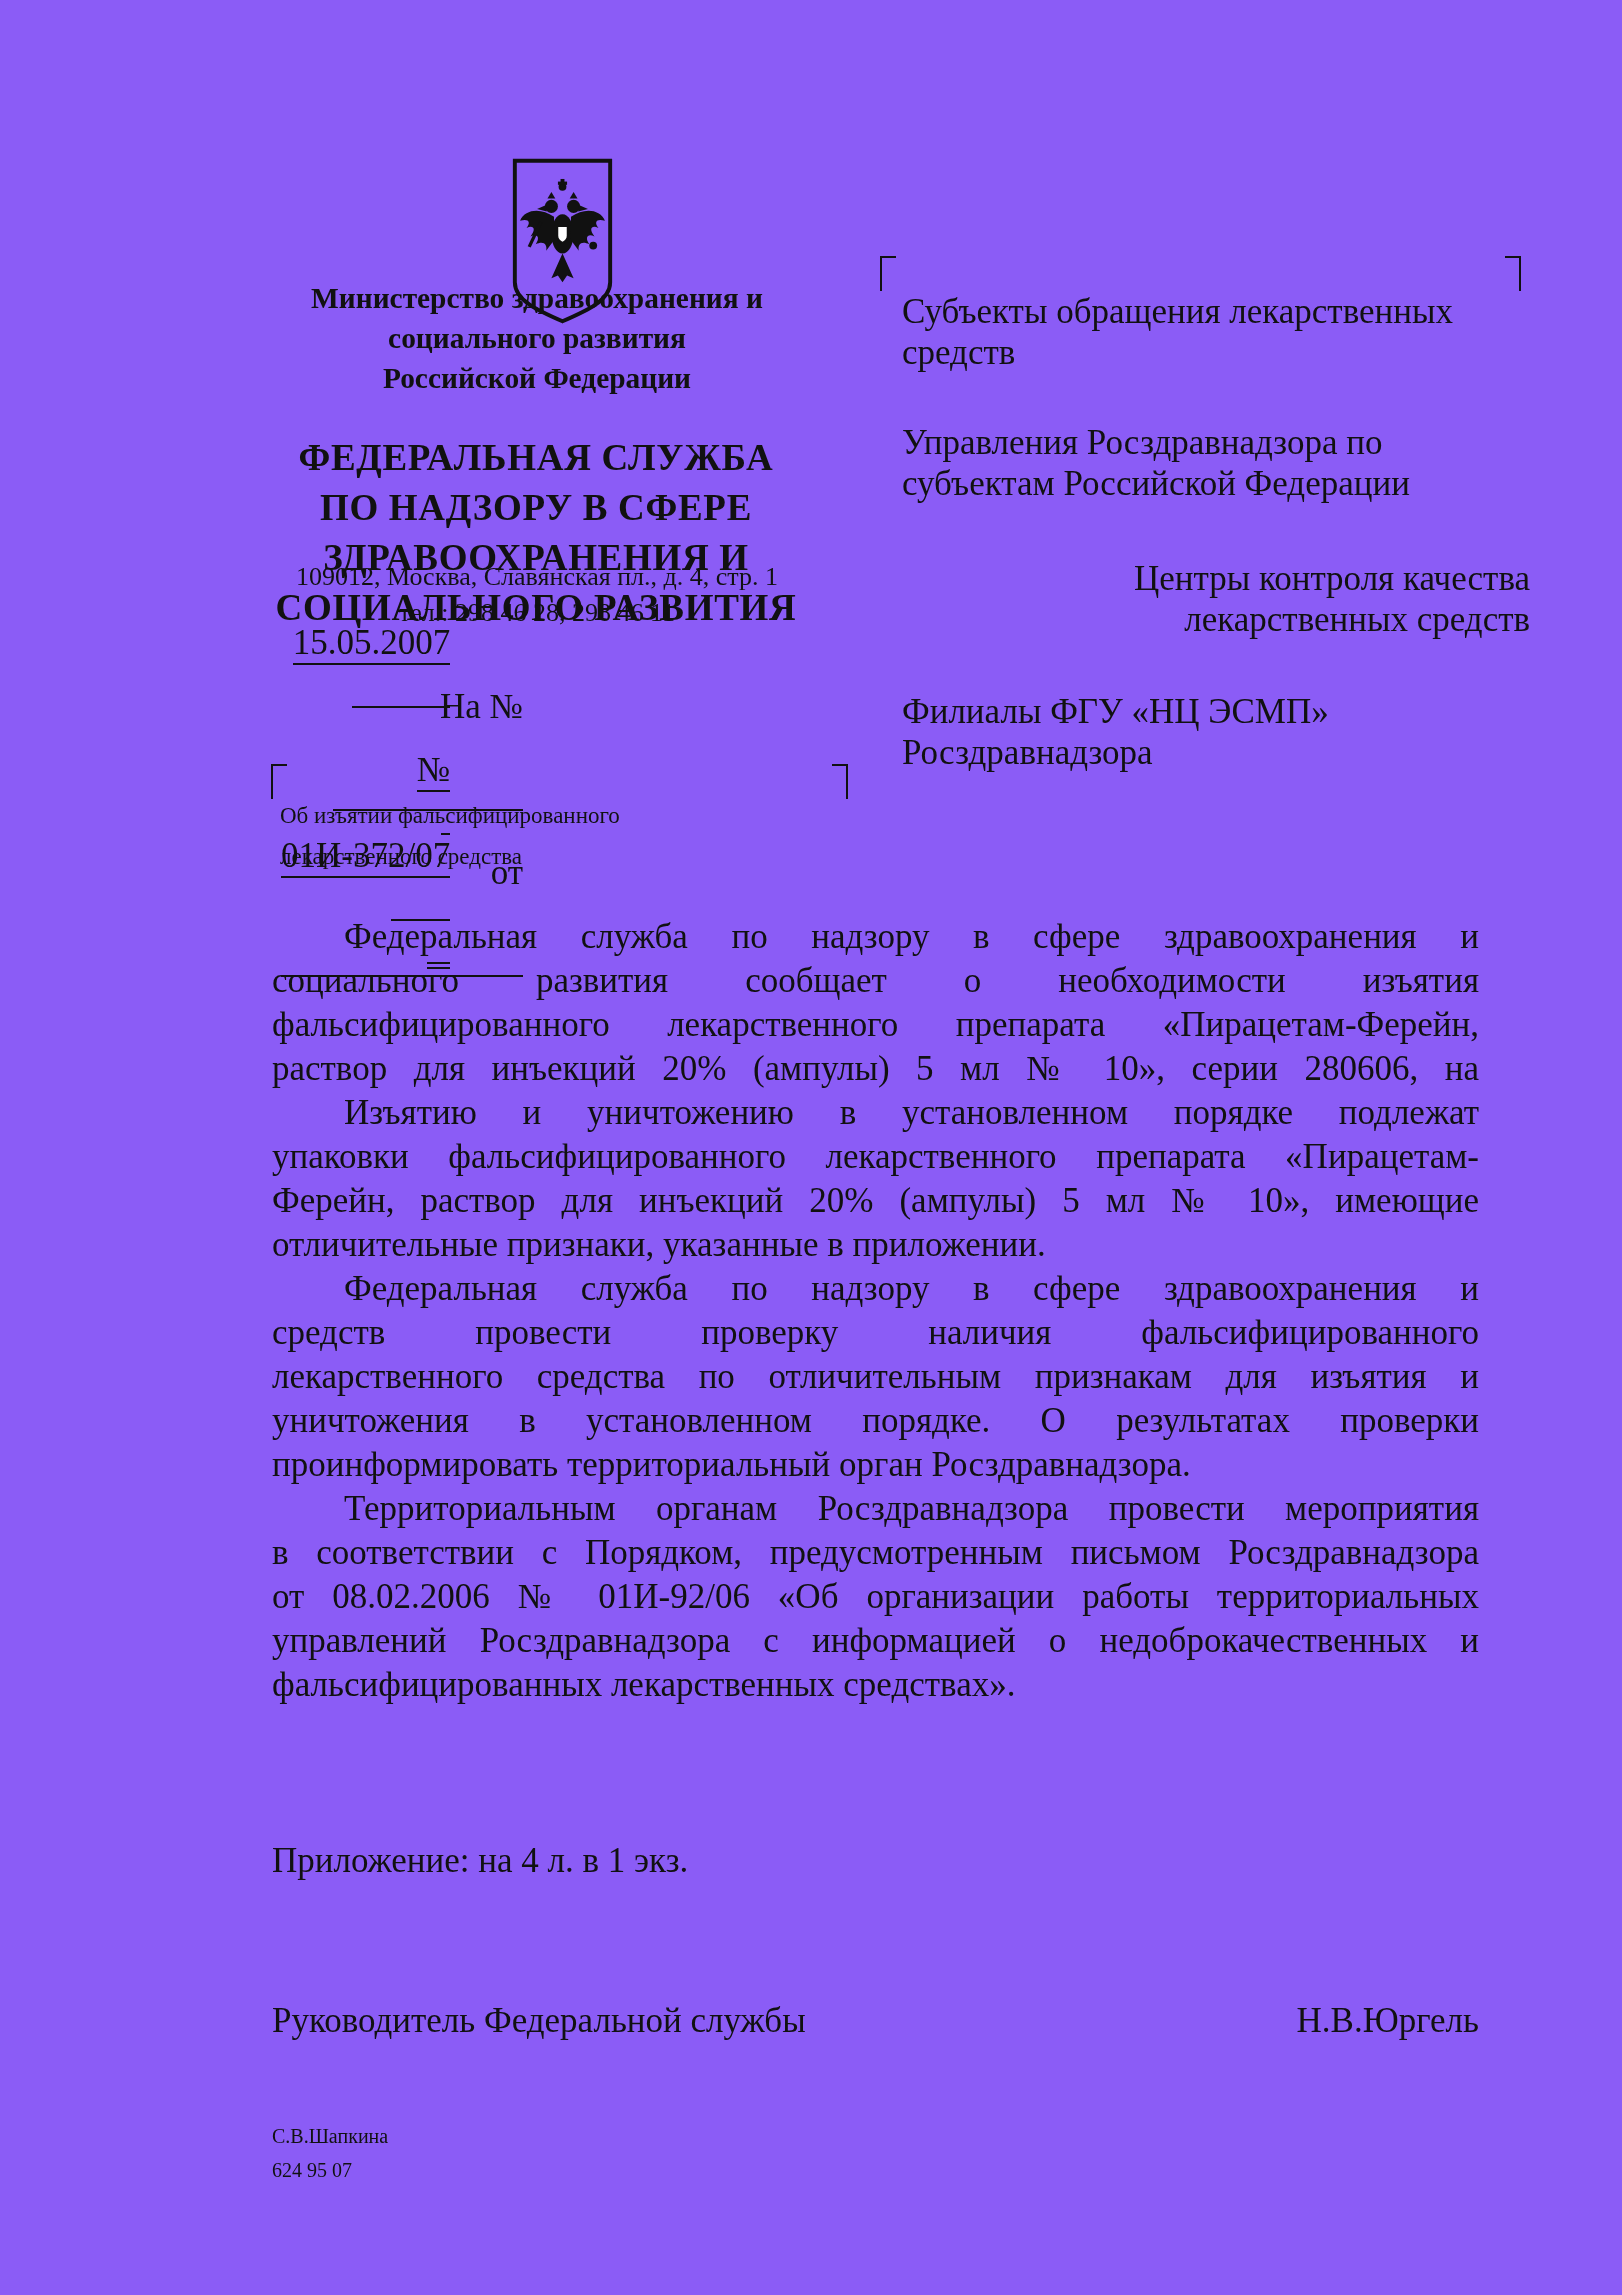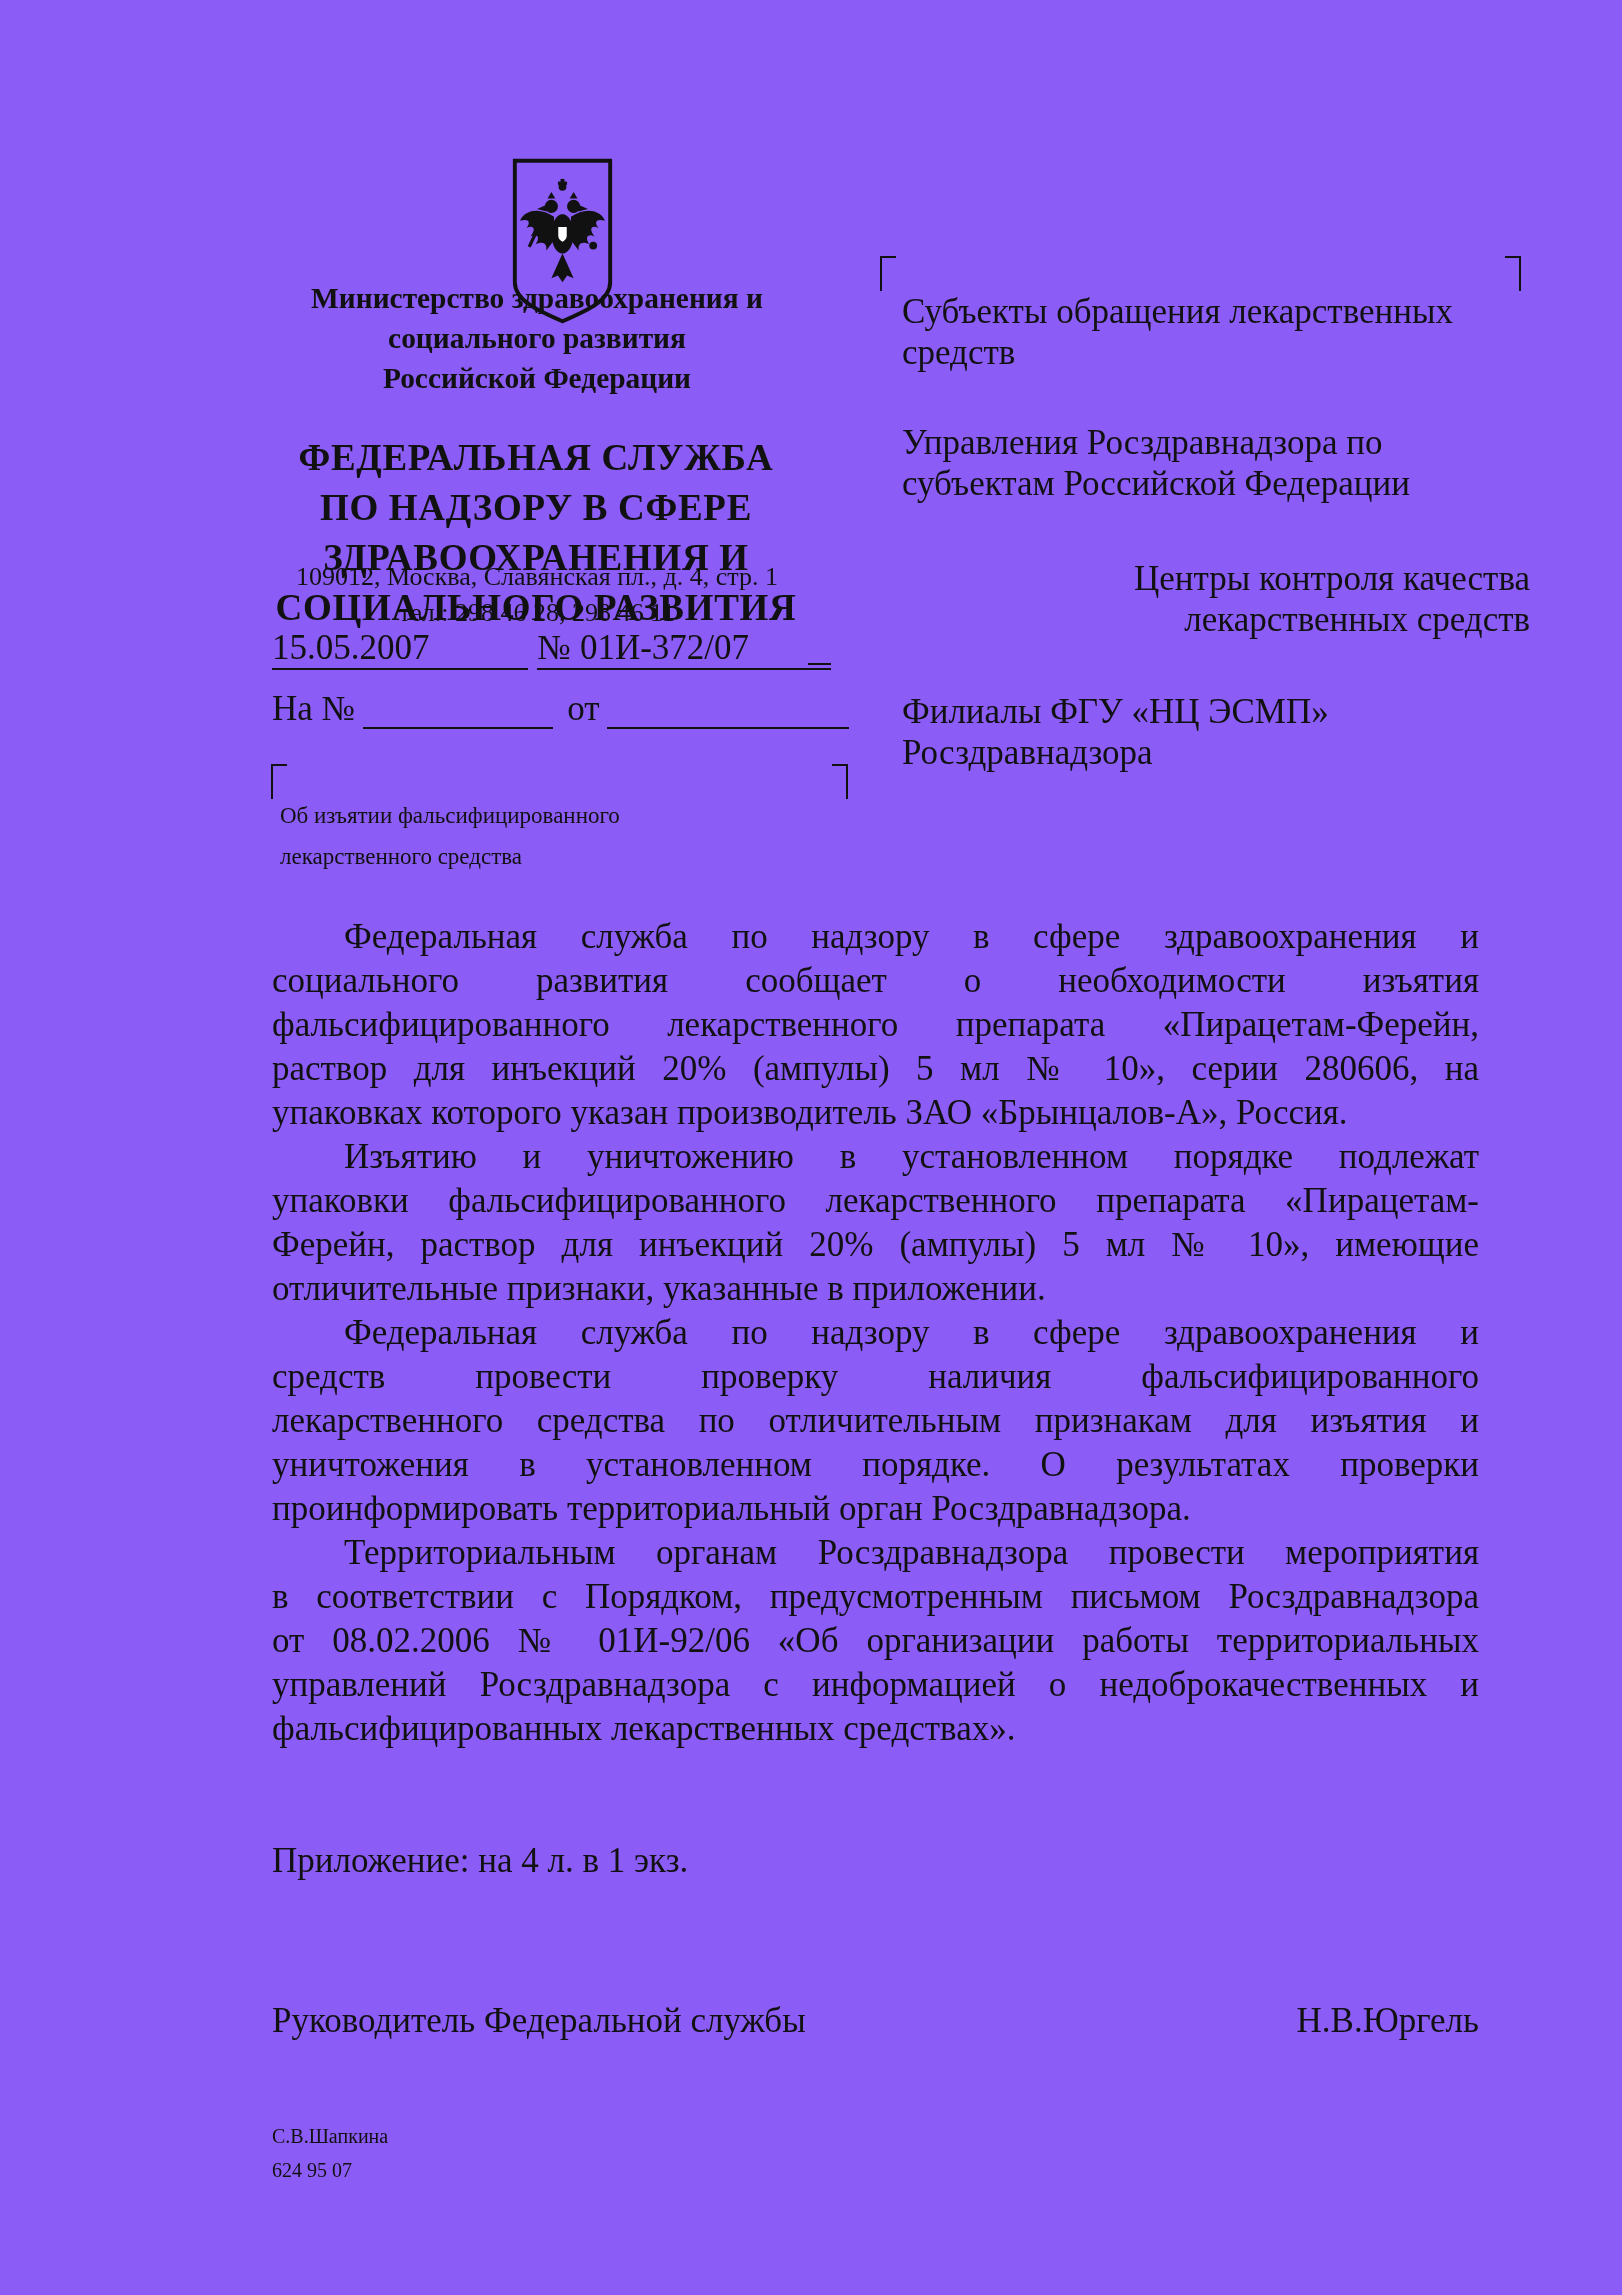--- a/index.html
+++ b/index.html
@@ -11,21 +11,21 @@
     font-family:"Liberation Serif","DejaVu Serif",serif;
     overflow:hidden;
   }
   .abs{position:absolute;}
   
   .emblem{left:507px;top:154px;width:111px;height:174px;}
   .ministry{left:262px;top:278px;width:550px;text-align:center;font-weight:bold;font-size:29.4px;line-height:40px;}
   .service{left:258px;top:433px;width:556px;text-align:center;font-weight:bold;font-size:37px;line-height:50px;letter-spacing:0.7px;}
   .addr{left:262px;top:559px;width:550px;text-align:center;font-size:26px;line-height:36px;}
   
-  .refrow{left:272px;display:flex;align-items:flex-end;font-size:35px;line-height:41px;white-space:nowrap;}
+  .refrow{left:281px;display:flex;align-items:flex-end;font-size:35px;line-height:41px;white-space:nowrap;flex-direction:column;}
   .daterow{top:622px;}
   .narow{top:686px;}
   .u{border-bottom:2.6px solid #111;}
   .uu{border-bottom:7.2px double #111;}
   .fill{display:inline-block;height:41px;}
   .gap{display:inline-block;height:41px;}
   
   .corner{width:14.4px;height:33px;}
   .c-tl{border-left:2.6px solid #111;border-top:2.6px solid #111;}
   .c-tr{border-right:2.6px solid #111;border-top:2.6px solid #111;}
@@ -135,21 +135,20 @@
   <div class="abs subject">
     <div>Об изъятии фальсифицированного</div>
     <div>лекарственного средства</div>
   </div>
 
   <div class="abs body">
     <div class="jl ind">Федеральная служба по надзору в сфере здравоохранения и</div>
     <div class="jl">социального развития сообщает о необходимости изъятия</div>
     <div class="jl">фальсифицированного лекарственного препарата «Пирацетам-Ферейн,</div>
     <div class="jl">раствор для инъекций 20% (ампулы) 5 мл № 10», серии 280606, на</div>
-    <div class="ll">упаковках которого указан производитель ЗАО «Брынцалов-А», Россия.</div>
     <div class="jl ind">Изъятию и уничтожению в установленном порядке подлежат</div>
     <div class="jl">упаковки фальсифицированного лекарственного препарата «Пирацетам-</div>
     <div class="jl">Ферейн, раствор для инъекций 20% (ампулы) 5 мл № 10», имеющие</div>
     <div class="ll">отличительные признаки, указанные в приложении.</div>
     <div class="jl ind">Федеральная служба по надзору в сфере здравоохранения и</div>
     <div class="jl">средств провести проверку наличия фальсифицированного</div>
     <div class="jl">лекарственного средства по отличительным признакам для изъятия и</div>
     <div class="jl">уничтожения в установленном порядке. О результатах проверки</div>
     <div class="ll">проинформировать территориальный орган Росздравнадзора.</div>
     <div class="jl ind">Территориальным органам Росздравнадзора провести мероприятия</div>

